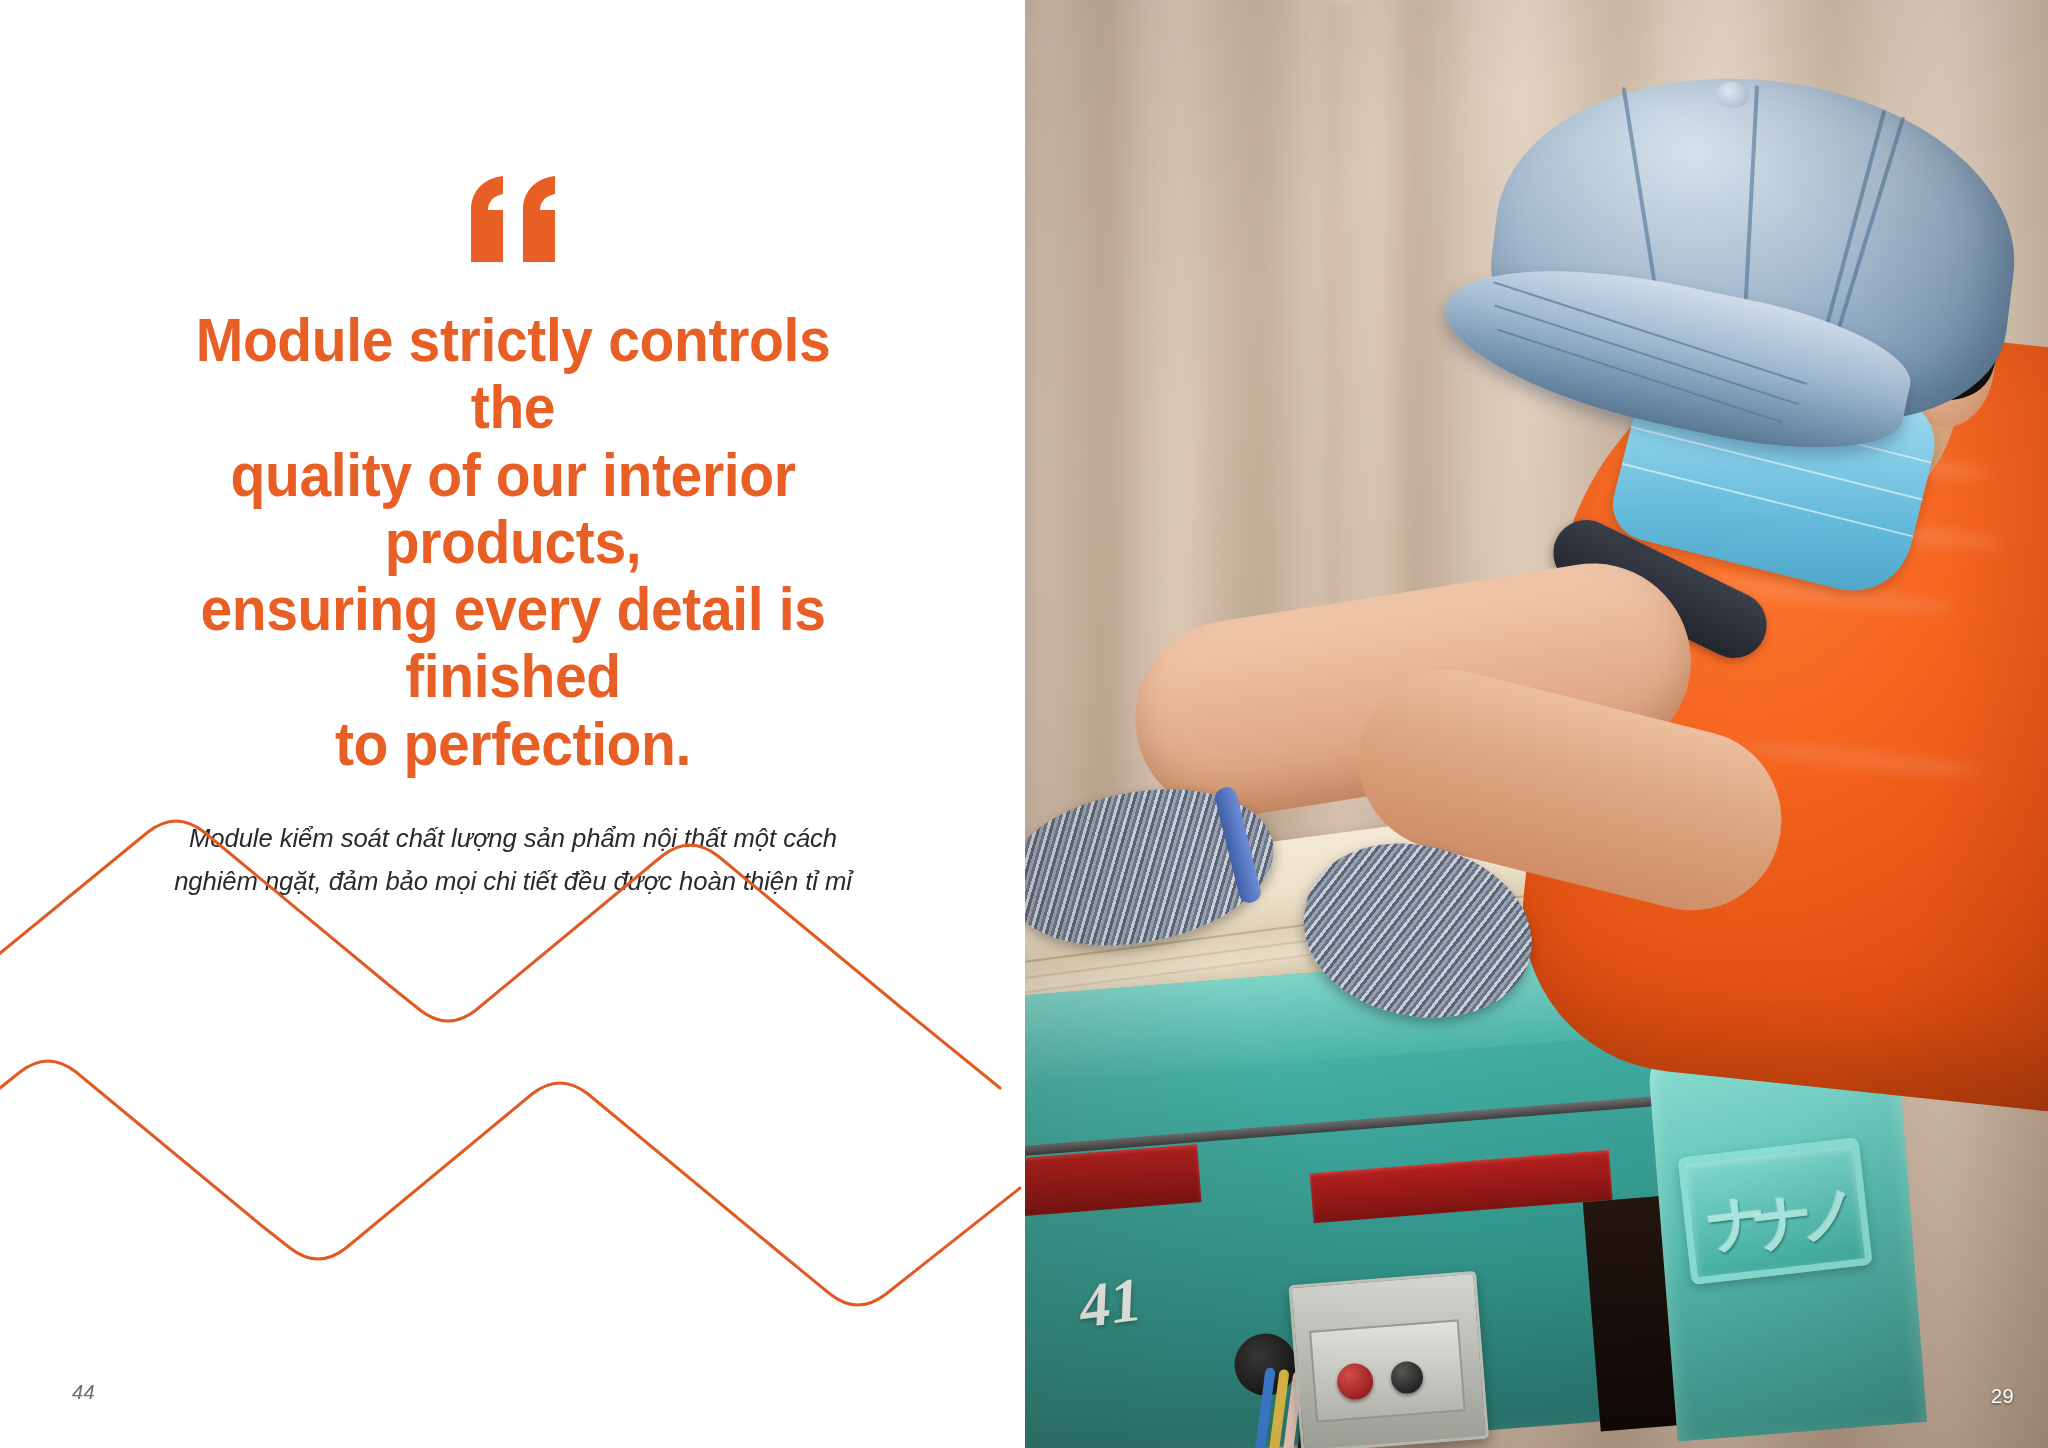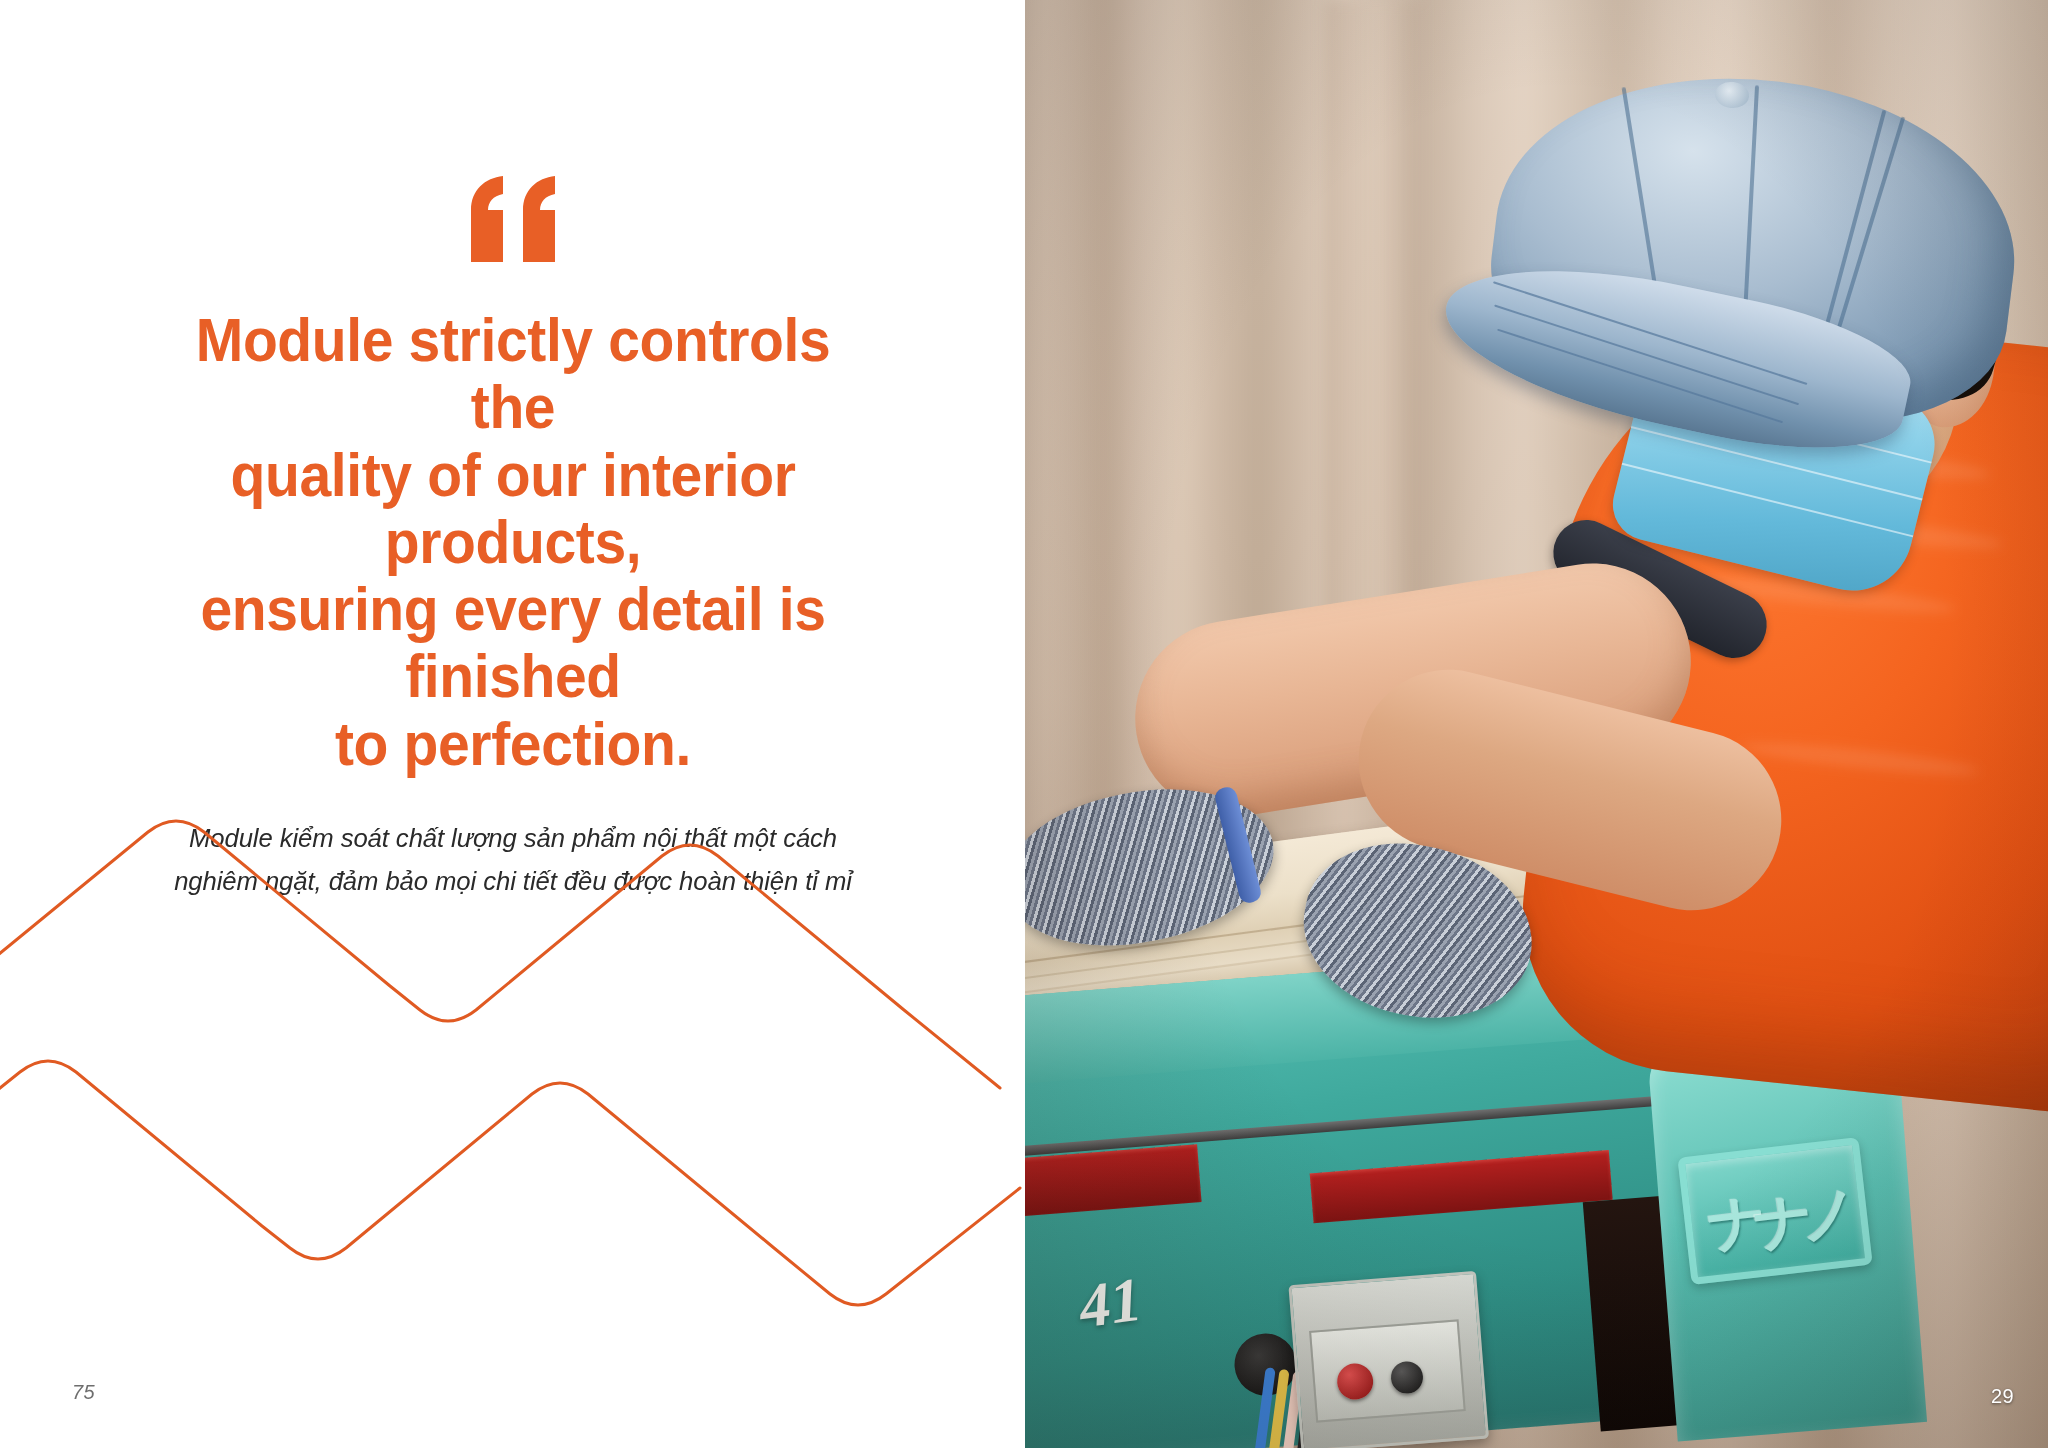--- a/index.html
+++ b/index.html
@@ -323,21 +323,21 @@
         <g fill="none" stroke="#E05A22" stroke-width="3" stroke-linecap="round" stroke-linejoin="round">
           <path d="M -40 176 L 148 22 Q 176 0 204 22 L 390 176 L 420 200
                    Q 448 222 476 200 L 662 46 Q 690 24 718 46 L 904 200 L 1000 278"></path>
           <path d="M -40 310 L 20 262 Q 48 240 76 262 L 262 416 L 290 438
                    Q 318 460 346 438 L 532 284 Q 560 262 588 284 L 774 438 L 830 484
                    Q 858 506 886 484 L 1020 378"></path>
         </g>
       </svg>
     </div>
 
-    <div id="page-num-left">75</div>
+    <div id="page-num-left">44</div>
   </div>
 
   <div id="right-page">
 
     <div class="wood-bg"></div>
     <div class="wood-post"></div>
     <div class="wood-shade"></div>
 
     <div class="table-edge"></div>
     <div class="table-edge2"></div>

